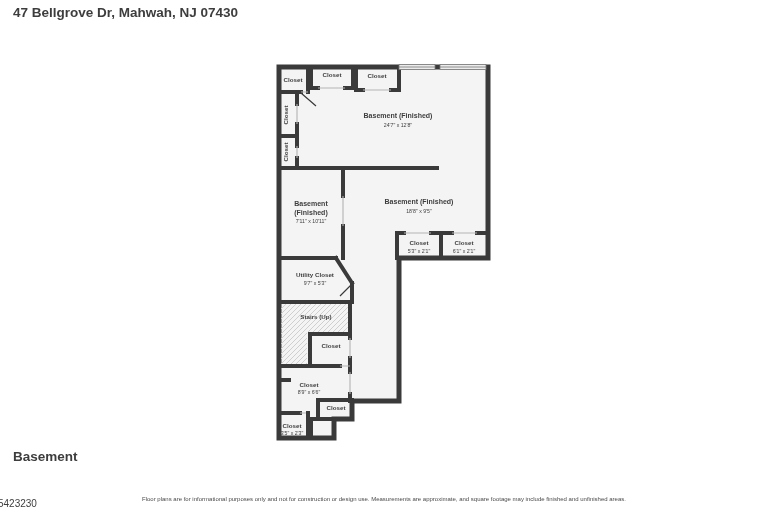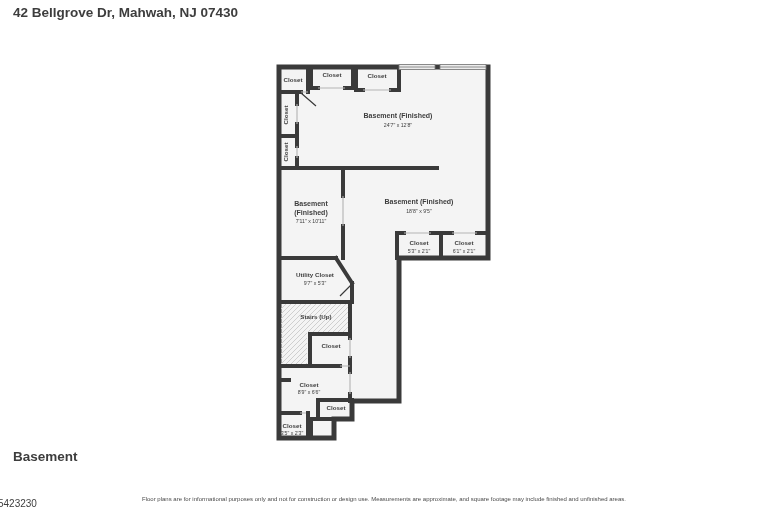--- a/index.html
+++ b/index.html
@@ -20,21 +20,21 @@
   .lbl{fill:#3e3e3e;font-family:"Liberation Sans",sans-serif;}
   .room-name{font-size:7px;font-weight:700;}
   .closet-name{font-size:6.2px;font-weight:700;}
   .dims{font-size:5.2px;font-weight:400;}
 </style>
 </head>
 <body>
 
 <div class="page">
 
-  <div class="address">42 Bellgrove Dr, Mahwah, NJ 07430</div>
+  <div class="address">47 Bellgrove Dr, Mahwah, NJ 07430</div>
 
   <svg class="plan" width="768" height="512" viewBox="0 0 768 512" xmlns="http://www.w3.org/2000/svg">
     <defs>
       <pattern id="hatch" patternUnits="userSpaceOnUse" width="5" height="5">
         <path d="M0 5 L5 0" stroke="#cfcfcf" stroke-width="1"></path>
       </pattern>
     </defs>
 
     <path class="outer" d="M279 67 L488 67 L488 258 L399 258 L399 401 L352 401 L352 419 L334 419 L334 438 L279 438 Z"></path>
 

